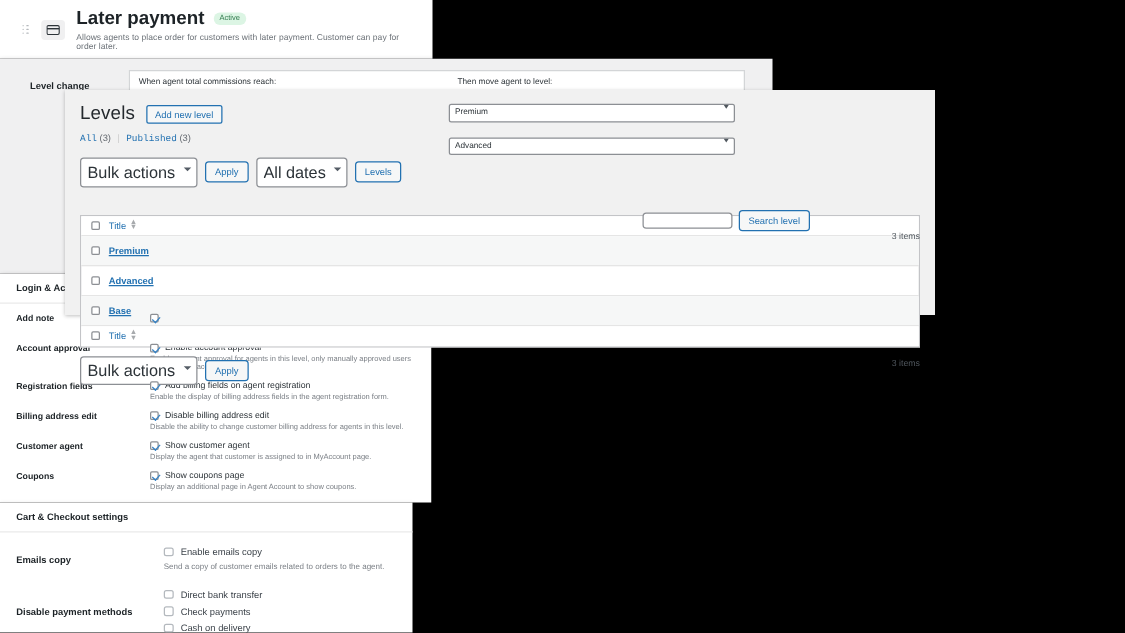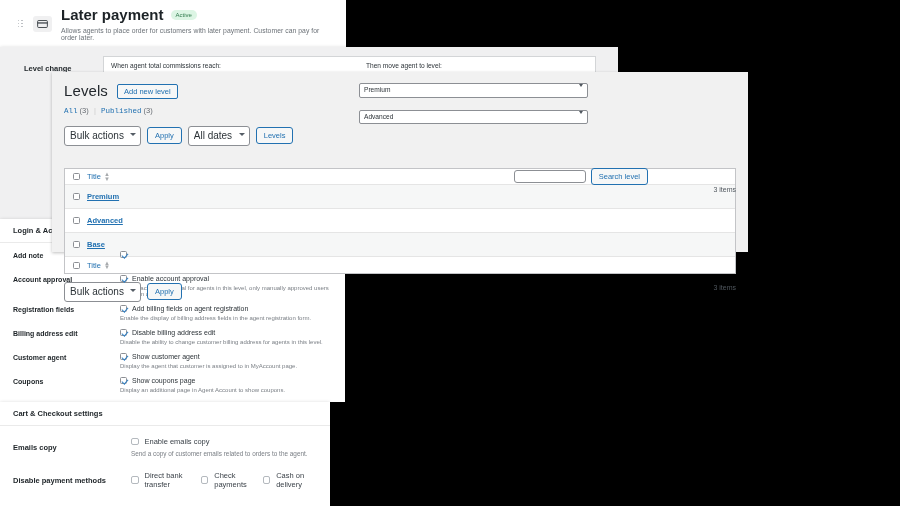--- a/index.html
+++ b/index.html
@@ -39,21 +39,21 @@
   .subsubsub a { color: #2271b1; text-decoration: none; font-family: Liberation Mono, monospace; }
   .subsubsub .count { color: #646970; }
   .sep { color: #ccc; margin: 0 3px; }
 
   .tablenav {
     margin-top: 10px; display: flex; align-items: center; gap: 6px;
     position: relative;
   }
   .sel {
     appearance: none; -webkit-appearance: none;
-    font-size: 10px; color: #2c3338; background: #fff;
+    font-size: 13px; color: #2c3338; background: #fff;
     border: 1px solid #8c8f94; border-radius: 3px;
     padding: 3px 16px 3px 5px; line-height: 1.2; min-width: 56px;
   }
   .sel-wrap { position: relative; display: inline-block; }
   .sel-wrap::after {
     content: ""; position: absolute; right: 5px; top: 8px;
     border-left: 3px solid transparent; border-right: 3px solid transparent;
     border-top: 3.5px solid #555d66; pointer-events: none;
   }
   .btn-apply {
@@ -197,21 +197,21 @@
   .cc-row { display: flex; padding: 11px 10px 0 13px; align-items: center; }
   .cc-label { width: 118px; font-size: 7.5px; font-weight: 700; color: #1d2327; padding-top: 1px; }
   .cc-body { flex: 1; }
   .cc-line { display: flex; align-items: center; gap: 6px; }
   .cc-text { font-size: 7.5px; color: #3c434a; }
   .cc-desc { font-size: 6.4px; color: #7a7f85; margin-top: 4px; }
   .cbx-empty {
     width: 7.5px; height: 7.5px; background: #fff;
     border: 1px solid #b4b9be; border-radius: 2px; display: inline-block; flex: 0 0 auto;
   }
-  .pm-list { display: flex; flex-direction: row; gap: 4.5px; }
+  .pm-list { display: flex; flex-direction: column; gap: 4.5px; }
 </style>
 </head>
 <body>
 
 <div class="stage">
 
   <div class="panel" id="levels-panel">
 
     <div class="levels-head">
       <span class="levels-title">Levels</span>

